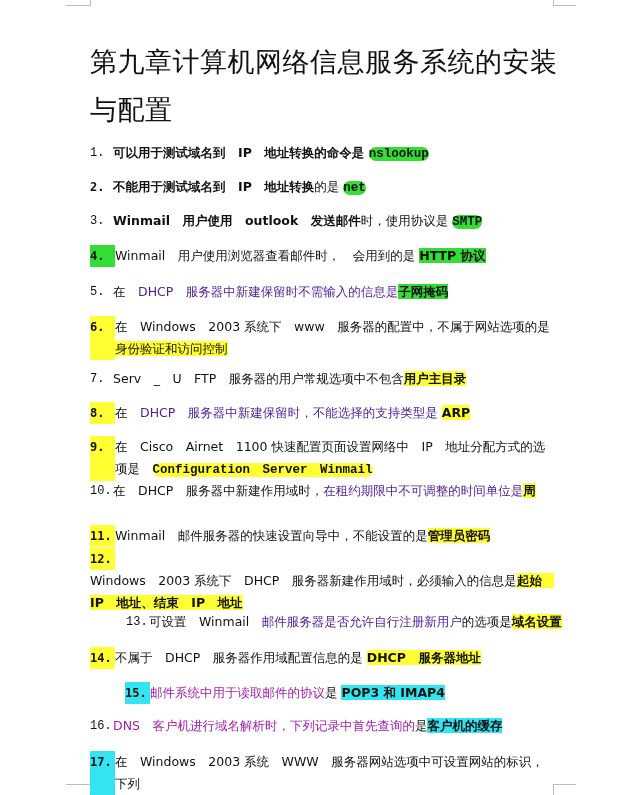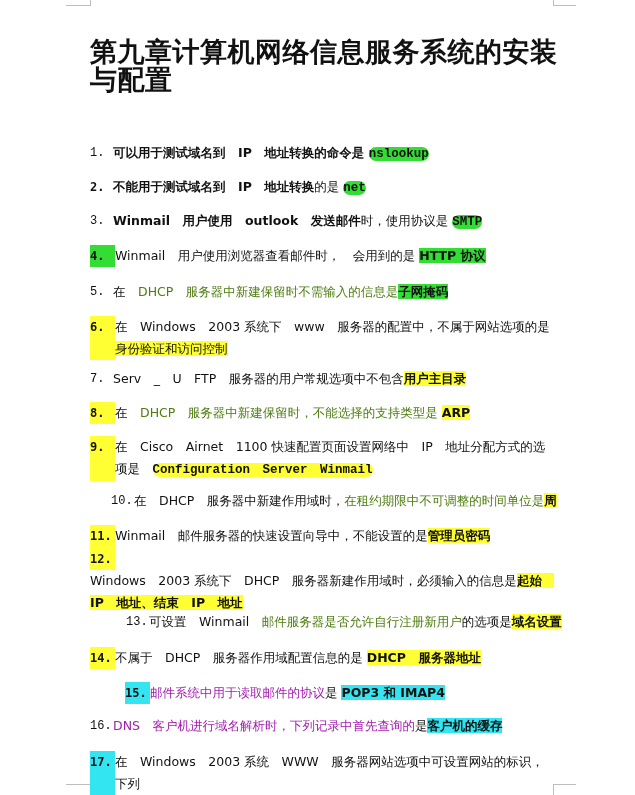--- a/index.html
+++ b/index.html
@@ -10,36 +10,36 @@
   }
   .crop { position: absolute; border-color: #bdbdbd; border-style: solid; border-width: 0; }
   .crop-tl { left: 66px; top: 0; width: 24px; height: 5px; border-bottom-width: 1px; border-right-width: 1px; }
   .crop-tr { left: 553px; top: 0; width: 22px; height: 5px; border-bottom-width: 1px; border-left-width: 1px; }
   .crop-bl { left: 66px; top: 784px; width: 24px; height: 11px; border-top-width: 1px; border-right-width: 1px; }
   .crop-br { left: 553px; top: 784px; width: 22px; height: 11px; border-top-width: 1px; border-left-width: 1px; }
 
   .title {
     position: absolute; left: 90px; top: 38px; width: 470px;
     font-family: "DejaVu Serif", "Liberation Serif", serif;
-    font-weight: bold; font-size: 27px; line-height: 28px; letter-spacing: 0.5px;
+    font-weight: normal; font-size: 27px; line-height: 48px; letter-spacing: 0.5px;
     color: #111;
   }
   .list { position: absolute; left: 90px; top: 140px; width: 466px; }
   .item {
     position: absolute; left: 0; width: 466px;
     font-size: 12.5px; line-height: 22px;
     display: flex;
   }
   .num { flex: 0 0 auto; width: 23px; font-family: "Liberation Mono", monospace; font-size: 12px; }
   .num.bold { font-weight: bold; font-family: "DejaVu Sans Mono", monospace; }
   .body { flex: 1 1 auto; white-space: normal; word-break: break-all; }
   .seg { }
   .b { font-weight: bold; }
   .mono { font-family: "Liberation Mono", monospace; border-radius: 7px; }
-  .blue { color: #4d7c0f; }
+  .blue { color: #4c1d95; }
   .red { color: #a21caf; text-align: right; }
   .hl-green { background: #33dd33; }
   .hl-yellow { background: #ffff33; }
   .hl-cyan { background: #33e5f0; }
   .hl-num { padding-right: 2px; }
 </style>
 </head>
 <body>
 
 <div class="crop crop-tl"></div>
@@ -80,21 +80,21 @@
       <span class="body"><span class="seg">Serv　_　U　FTP　服务器的用户常规选项中不包含</span><span class="seg b hl-yellow">用户主目录</span></span>
     </div>
   <div class="item" style="top:262px;">
       <span class="num bold hl-num hl-yellow">8.</span>
       <span class="body"><span class="seg">在　</span><span class="seg blue">DHCP　服务器中新建保留时，不能选择的支持类型是 </span><span class="seg b hl-yellow">ARP</span></span>
     </div>
   <div class="item" style="top:296px;">
       <span class="num bold hl-num hl-yellow">9.</span>
       <span class="body"><span class="seg">在　Cisco　Airnet　1100 快速配置页面设置网络中　IP　地址分配方式的选项是　</span><span class="seg b mono hl-yellow">Configuration　Server　Winmail</span></span>
     </div>
-  <div class="item" style="top:350px;margin-left:21px;">
+  <div class="item" style="top:340px;">
       <span class="num">10.</span>
       <span class="body"><span class="seg">在　DHCP　服务器中新建作用域时，</span><span class="seg blue">在租约期限中不可调整的时间单位是</span><span class="seg b hl-yellow">周</span></span>
     </div>
   <div class="item" style="top:385px;">
       <span class="num bold hl-num hl-yellow">11.</span>
       <span class="body"><span class="seg">Winmail　邮件服务器的快速设置向导中，不能设置的是</span><span class="seg b hl-yellow">管理员密码</span></span>
     </div>
   <div class="item" style="top:408px;flex-direction:column;">
       <span class="num bold hl-num hl-yellow">12.</span>
       <span class="body"><span class="seg">Windows　2003 系统下　DHCP　服务器新建作用域时，必须输入的信息是</span><span class="seg b hl-yellow">起始　IP　地址、结束　IP　地址</span></span>

